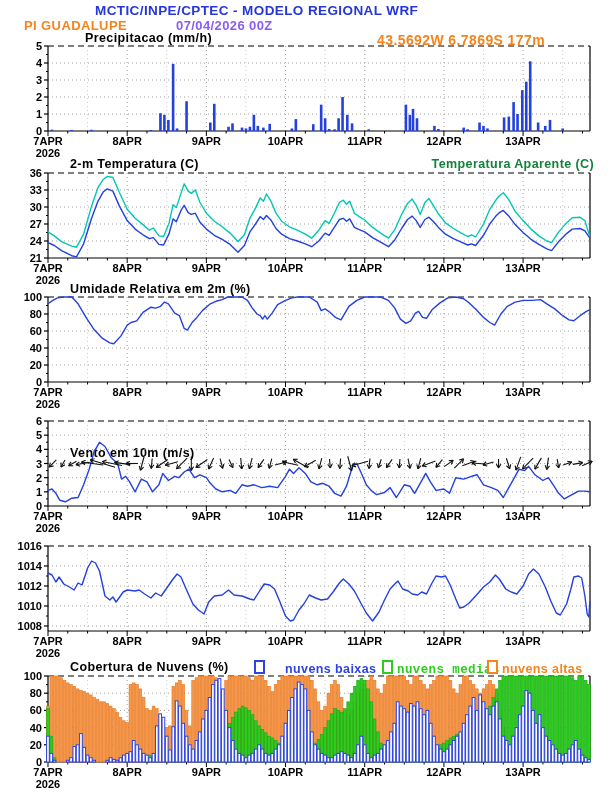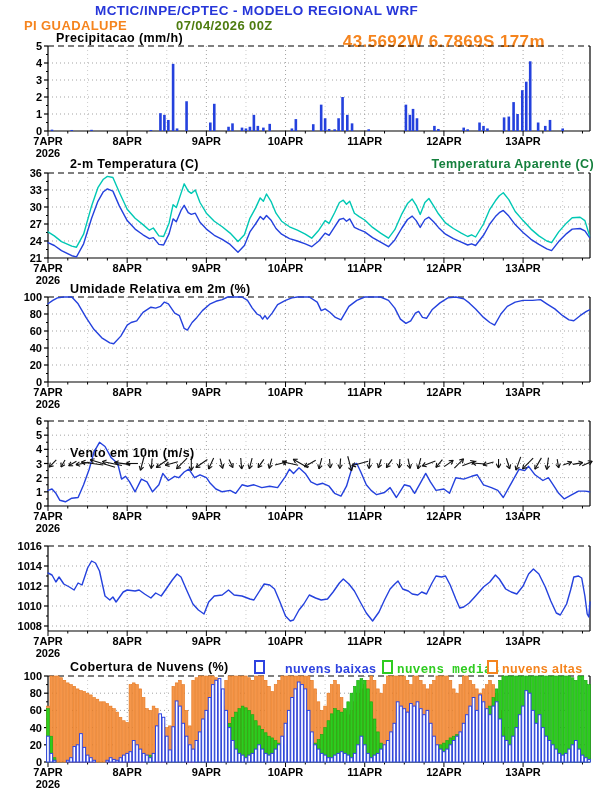--- a/index.html
+++ b/index.html
@@ -1,40 +1,40 @@
 <!DOCTYPE html>
 <html><head>
 <meta charset="utf-8">
 <style>
   html,body{margin:0;padding:0;background:#fff;}
   .page{position:relative;width:612px;height:792px;background:#ffffff;overflow:hidden;
         font-family:"Liberation Sans","DejaVu Sans",sans-serif;font-weight:bold;}
   .txt{position:absolute;white-space:nowrap;letter-spacing:0.4px;}
   .hdr1{font-size:13.5px;}
   .hdr2{font-size:13px;padding-left:16px;}
-  .coords{font-size:17px;text-align:left;}
+  .coords{font-size:14px;text-align:left;}
   .ptitle{font-size:12.5px;color:#000;}
   .rlabel{font-size:12.5px;text-align:right;}
   .legend-box{display:inline-block;width:7px;height:10px;background:#fff;vertical-align:-1px;
               border-style:solid;border-width:2px;margin-right:4px;}
   .leg{font-size:12.5px;}
   svg{position:absolute;left:0;top:0;}
   svg text{font-family:"Liberation Sans","DejaVu Sans",sans-serif;font-weight:bold;font-size:11px;fill:#000;}
 </style>
 </head>
 <body>
 
 <div class="page">
 
   <div class="txt hdr1" style="left: 95px; top: 3px; color: rgb(38, 54, 217); text-align: center;">MCTIC/INPE/CPTEC - MODELO REGIONAL WRF</div>
   <div class="txt hdr2" style="left: 8px; top: 18px; color: rgb(245, 132, 30);">PI GUADALUPE</div>
-  <div class="txt hdr2" style="left: 160px; top: 18px; color: #4d7c0f;">07/04/2026 00Z</div>
+  <div class="txt hdr2" style="left: 160px; top: 18px; color: #8b5cf6;">07/04/2026 00Z</div>
   <div class="txt coords" style="right: 67px; top: 32px; color: rgb(245, 132, 30);">43.5692W 6.7869S 177m</div>
 
-  <div class="txt ptitle" style="left:56px;top:31px;">Precipitacao (mm/h)</div>
+  <div class="txt ptitle" style="left:85px;top:31px;">Precipitacao (mm/h)</div>
 
   <div class="txt ptitle" style="left:70px;top:157px;text-align:center;">2-m Temperatura (C)</div>
   <div class="txt rlabel" style="right: 18px; top: 157px; color: #15803d;">Temperatura Aparente (C)</div>
 
   <div class="txt ptitle" style="left:70px;top:282px;">Umidade Relativa em 2m (%)</div>
 
   <div class="txt ptitle" style="left:70px;top:406px;margin-top:40px;">Vento em 10m (m/s)</div>
 
 
   <div class="txt ptitle" style="left:70px;top:660px;">Cobertura de Nuvens (%)</div>

